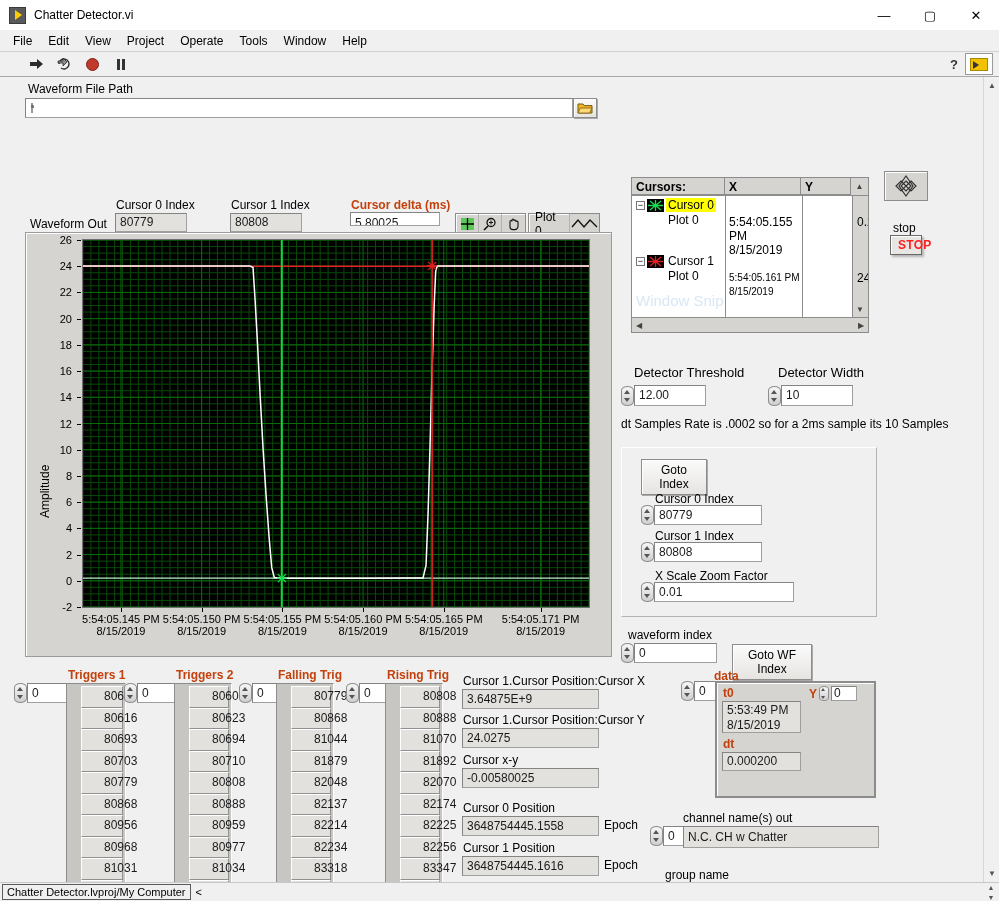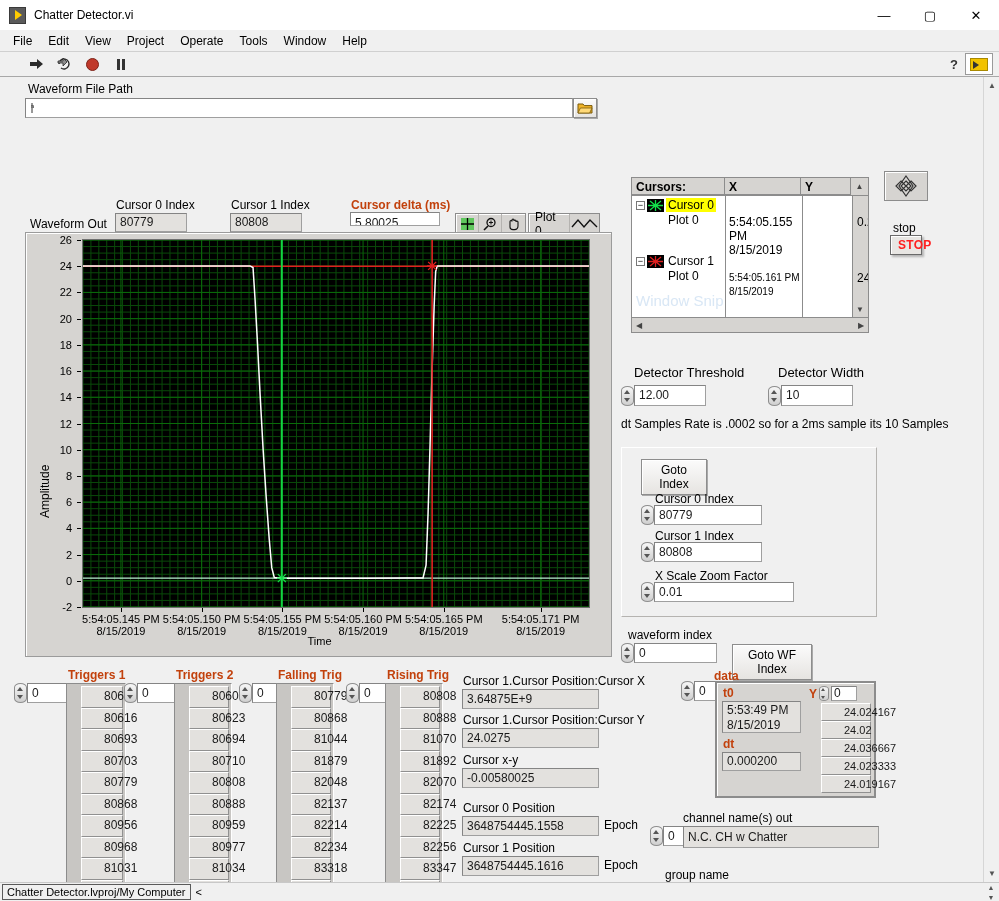--- a/index.html
+++ b/index.html
@@ -460,21 +460,20 @@
           <div class="xtick" style="left: 367.778px; top: 380px; width: 100px;">
             <div>5:54:05.165 PM</div>
             <div>8/15/2019</div>
           </div>
           <div class="xtickmark" style="left: 514.677px; top: 375px;"></div>
           <div class="xtick" style="left: 464.677px; top: 380px; width: 100px;">
             <div>5:54:05.171 PM</div>
             <div>8/15/2019</div>
           </div>
         </div>
-      <div class="axis-title" id="xaxis-title" style="left:0;top:402px;width:587px;text-align:center;">Time</div>
     </div>
 
     <div class="legendbox" style="position:absolute;left:631px;top:100px;width:238px;height:156px;overflow:hidden;background:#ffffff;">
       <div style="display:flex;height:18px;background:#d6d4d1;border-bottom:1px solid #8c8c8c;">
         <div class="cursor-tbl-hdr" style="width:93px;border-right:1px solid #8c8c8c;">Cursors:</div>
         <div class="cursor-tbl-hdr" style="width:76px;border-right:1px solid #8c8c8c;">X</div>
         <div class="cursor-tbl-hdr" style="width:50px;border-right:1px solid #8c8c8c;">Y</div>
         <div style="flex:1;display:flex;align-items:center;justify-content:center;font-size:8px;color:#444;">▲</div>
       </div>
 
@@ -631,27 +630,20 @@
 
       <div style="position:absolute;left:92px;top:3px;display:flex;align-items:center;gap:2px;">
         <span class="lbl-b">Y</span>
         <span class="spin" style="height:15px;width:10px;">
             <span class="body"></span>
             <span class="up" style="top:2px;left:2px;border-left-width:2.5px;border-right-width:2.5px;border-bottom-width:3px;"></span>
             <span class="dn" style="bottom:2px;left:2px;border-left-width:2.5px;border-right-width:2.5px;border-top-width:3px;"></span>
           </span>
         <span class="ind" style="width:26px;height:15px;line-height:12px;padding:0 2px;background:#ffffff;">0</span>
       </div>
-      <div id="y-array-host" style="position:absolute;left:92px;top:20px;width:62px;">
-          <div class="arr-el" style="height: 18px; line-height: 16px; font-size: 11px;">24.024167</div>
-          <div class="arr-el" style="height: 18px; line-height: 16px; font-size: 11px;">24.02</div>
-          <div class="arr-el" style="height: 18px; line-height: 16px; font-size: 11px;">24.036667</div>
-          <div class="arr-el" style="height: 18px; line-height: 16px; font-size: 11px;">24.023333</div>
-          <div class="arr-el" style="height: 18px; line-height: 16px; font-size: 11px;">24.019167</div>
-        </div>
     </div>
 
     <div id="arrays-host">
         <div class="lbl-b" style="position: absolute; left: 68px; top: 591px;">Triggers 1</div>
         <div class="spinwrap" style="position: absolute; left: 14px; top: 606px;">
           <div class="spin">
             <div class="body"></div>
             <div class="up"></div>
             <div class="dn"></div>
           </div>

